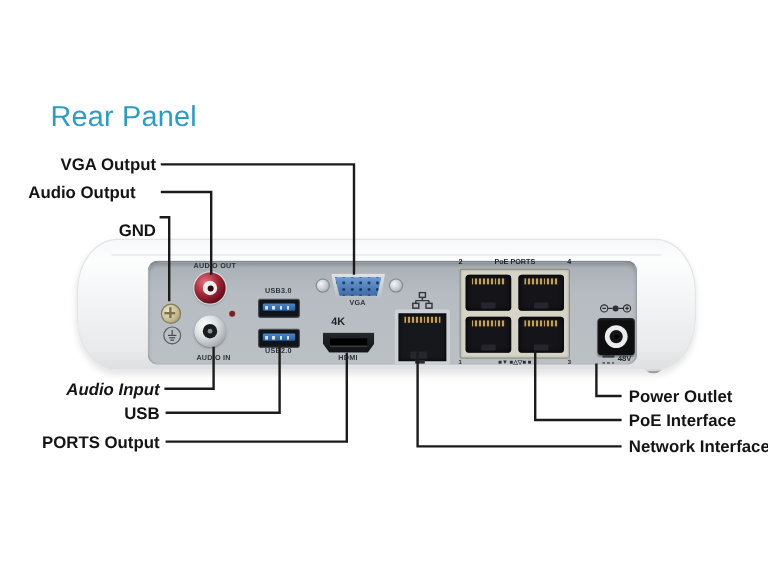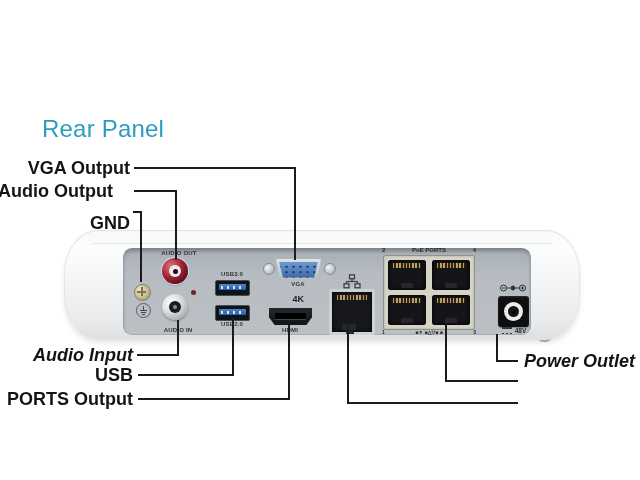--- a/index.html
+++ b/index.html
@@ -1,32 +1,32 @@
 <!DOCTYPE html>
 <html style="--accent: #2E9BC1; --leader: #1B1B1B;"><head>
 <meta charset="utf-8">
 <style>
   html,body{margin:0;padding:0;background:#fff;}
   #stage{position:relative;width:640px;height:380px;background:#fff;overflow:hidden;
-         font-family:"Liberation Sans",sans-serif;margin-top:31px;}
+         font-family:"Liberation Sans",sans-serif;}
 
   
   .title{position:absolute;left:42px;top:84px;font-size:24px;font-weight:400;
          color:var(--accent,#2E9BC1);letter-spacing:.2px;}
 
   
-  .callout{position:absolute;font-size:18px;font-weight:700;color:#141414;
+  .callout{position:absolute;font-size:14px;font-weight:700;color:#141414;
            line-height:16px;white-space:nowrap;z-index:6;}
   .co-vga{right:510px;top:129px;}
   .co-audio-out{right:527px;top:152px;}
   .co-gnd{right:510px;top:184px;}
   .co-audio-in{right:507px;top:316px;font-style:italic;}
   .co-usb{right:507px;top:336px;text-align:right;}
   .co-hdmi{right:507px;top:360px;}
-  .co-power{left:524px;top:322px;font-style:italic;}
+  .co-power{left:524px;top:322px;}
   .co-poe{left:524px;top:342px;}
   .co-net{left:524px;top:364px;}
 
   
   .leaders{position:absolute;left:0;top:0;z-index:5;}
   .leaders polyline{fill:none;stroke:var(--leader,#1B1B1B);stroke-width:2;}
 
   
   .device{position:absolute;left:64px;top:199px;width:514px;height:108px;z-index:1;
           background:linear-gradient(180deg,#f7f8f9 0%,#fcfdfd 16%,#f1f2f3 55%,#e8eaeb 84%,#dddfe0 100%);
@@ -93,21 +93,21 @@
      clip-path:polygon(0 0,100% 0,91% 100%,9% 100%);
      background:linear-gradient(#dfe3e6,#b7bdc2);}
   .vga-inner{left:3px;top:2.5px;width:39px;height:16px;
      clip-path:polygon(0 0,100% 0,90% 100%,10% 100%);
      background:linear-gradient(#6f9bd1,#3c69a8);
      background-image:radial-gradient(circle,#16365e 1px,rgba(0,0,0,0) 1.3px),linear-gradient(#6f9bd1,#3c69a8);
      background-size:7px 5.5px,100% 100%;background-position:4px 2px,0 0;}
   .lbl-vga{left:160px;top:31px;width:28px;}
 
   
-  .lbl-4k{left:152px;top:44px;width:28px;font-size:9px;font-weight:700;color:#1d2023;text-align:right;}
+  .lbl-4k{left:152px;top:44px;width:28px;font-size:9px;font-weight:700;color:#1d2023;text-align:left;}
   .hdmi-port{left:145px;top:58px;width:43px;height:17px;
      clip-path:polygon(0 0,100% 0,100% 55%,87% 100%,13% 100%,0 55%);
      background:linear-gradient(#26272a,#121316);}
   .hdmi-port .slot{position:absolute;left:6px;right:6px;top:5px;height:6px;background:#000;
      border-bottom:1px solid #45474a;}
   .lbl-hdmi{left:152px;top:77px;width:28px;}
 
   
   .net-icon{left:219px;top:24px;}
   .net-port{left:205px;top:39px;width:40px;height:40px;background:#17181c;
@@ -154,20 +154,22 @@
 
   <div class="title">Rear Panel</div>
 
   <div class="callout co-vga">VGA Output</div>
   <div class="callout co-audio-out">Audio Output</div>
   <div class="callout co-gnd">GND</div>
   <div class="callout co-audio-in">Audio Input</div>
   <div class="callout co-usb">USB</div>
   <div class="callout co-hdmi">PORTS Output</div>
   <div class="callout co-power">Power Outlet</div>
+  <div class="callout co-poe">PoE Interface</div>
+  <div class="callout co-net">Network Interface</div>
 
   <svg class="leaders" width="640" height="480">
     <polyline points="134,137 295,137 295,229"></polyline>
     <polyline points="134,160 176,160 176,229"></polyline>
     <polyline points="133,181 141,181 141,251"></polyline>
     <polyline points="137,324 178,324 178,289"></polyline>
     <polyline points="138,344 233,344 233,287"></polyline>
     <polyline points="138,368 289,368 289,294"></polyline>
     <polyline points="518,330 497,330 497,303"></polyline>
     <polyline points="518,350 446,350 446,292"></polyline>

